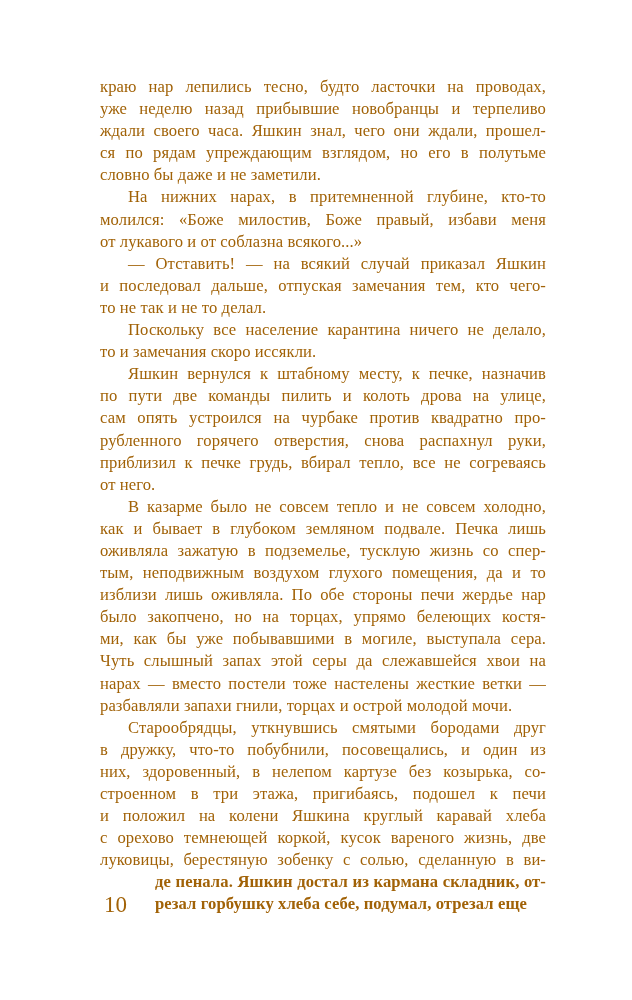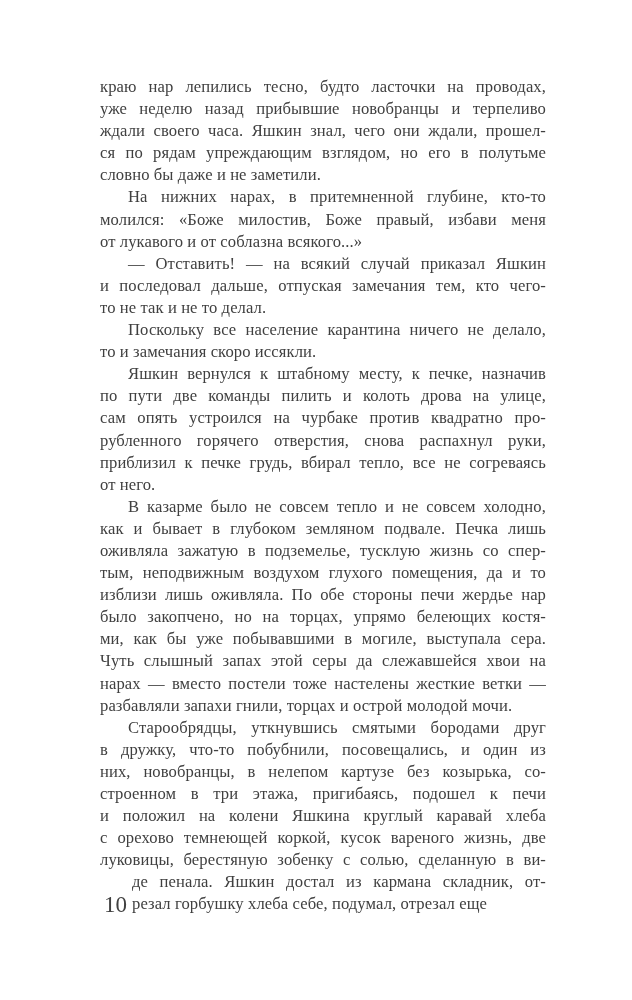--- a/index.html
+++ b/index.html
@@ -8,21 +8,21 @@
     padding: 0;
     background: #ffffff;
   }
   .page {
     position: relative;
     width: 632px;
     height: 1000px;
     background: #ffffff;
     overflow: hidden;
     font-family: "Liberation Serif", "DejaVu Serif", serif;
-    color: #404040;
+    color: #a16207;
   }
   .text-block {
     position: absolute;
     left: 100px;
     top: 76px;
     width: 446px;
     font-size: 16.6px;
     line-height: 22.1px;
     letter-spacing: 0.1px;
   }
@@ -35,21 +35,22 @@
     text-align-last: justify;
     white-space: normal;
   }
   .line.indent {
     text-indent: 28px;
   }
   .line.last {
     text-align-last: left;
   }
   .line.shifted {
-    margin-left: 32px;
+    margin-left: 55px;
+    font-weight: bold;
   }
   .page-number {
     position: absolute;
     left: 104px;
     top: 893.5px;
     font-size: 23px;
     line-height: 22.1px;
   }
 </style>
 </head>
@@ -94,21 +95,21 @@
         <div class="line">изблизи лишь оживляла. По обе стороны печи жердье нар</div>
         <div class="line">было закопчено, но на торцах, упрямо белеющих костя-</div>
         <div class="line">ми, как бы уже побывавшими в могиле, выступала сера.</div>
         <div class="line">Чуть слышный запах этой серы да слежавшейся хвои на</div>
         <div class="line">нарах — вместо постели тоже настелены жесткие ветки —</div>
         <div class="line last">разбавляли запахи гнили, торцах и острой молодой мочи.</div>
       </div>
       <div class="paragraph">
         <div class="line indent">Старообрядцы, уткнувшись смятыми бородами друг</div>
         <div class="line">в дружку, что-то побубнили, посовещались, и один из</div>
-        <div class="line">них, новобранцы, в нелепом картузе без козырька, со-</div>
+        <div class="line">них, здоровенный, в нелепом картузе без козырька, со-</div>
         <div class="line">строенном в три этажа, пригибаясь, подошел к печи</div>
         <div class="line">и положил на колени Яшкина круглый каравай хлеба</div>
         <div class="line">с орехово темнеющей коркой, кусок вареного жизнь, две</div>
         <div class="line">луковицы, берестяную зобенку с солью, сделанную в ви-</div>
         <div class="line shifted">де пенала. Яшкин достал из кармана складник, от-</div>
         <div class="line last shifted">резал горбушку хлеба себе, подумал, отрезал еще</div>
       </div>
     </div>
   <div class="page-number">10</div>
 </div>

